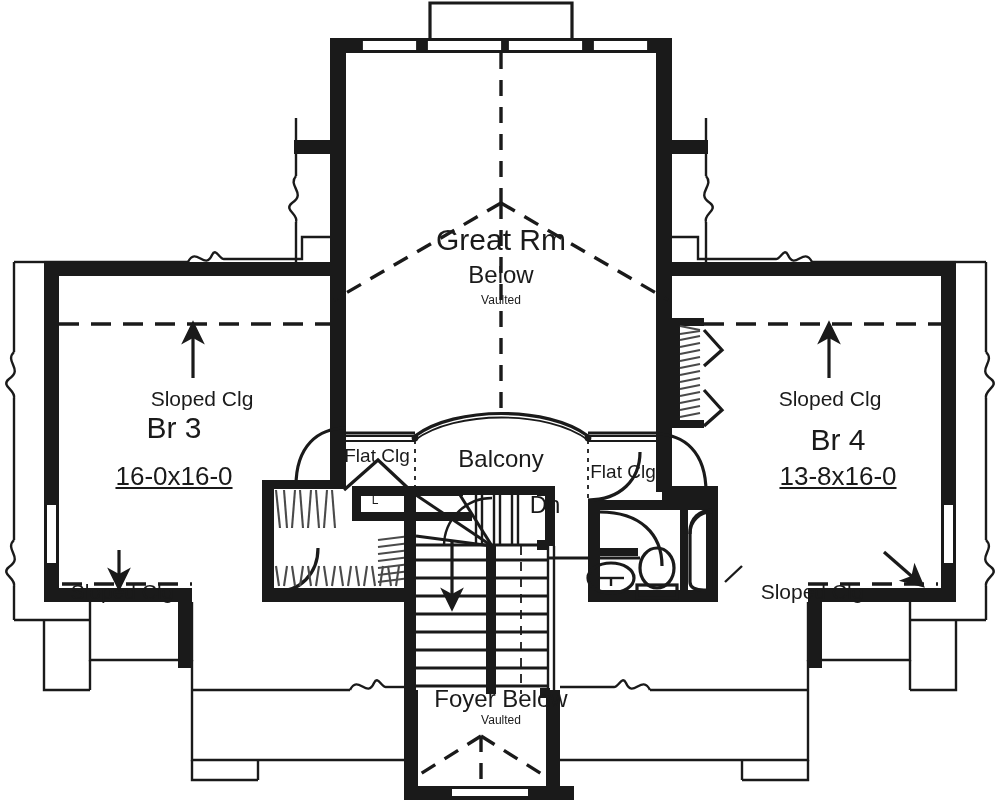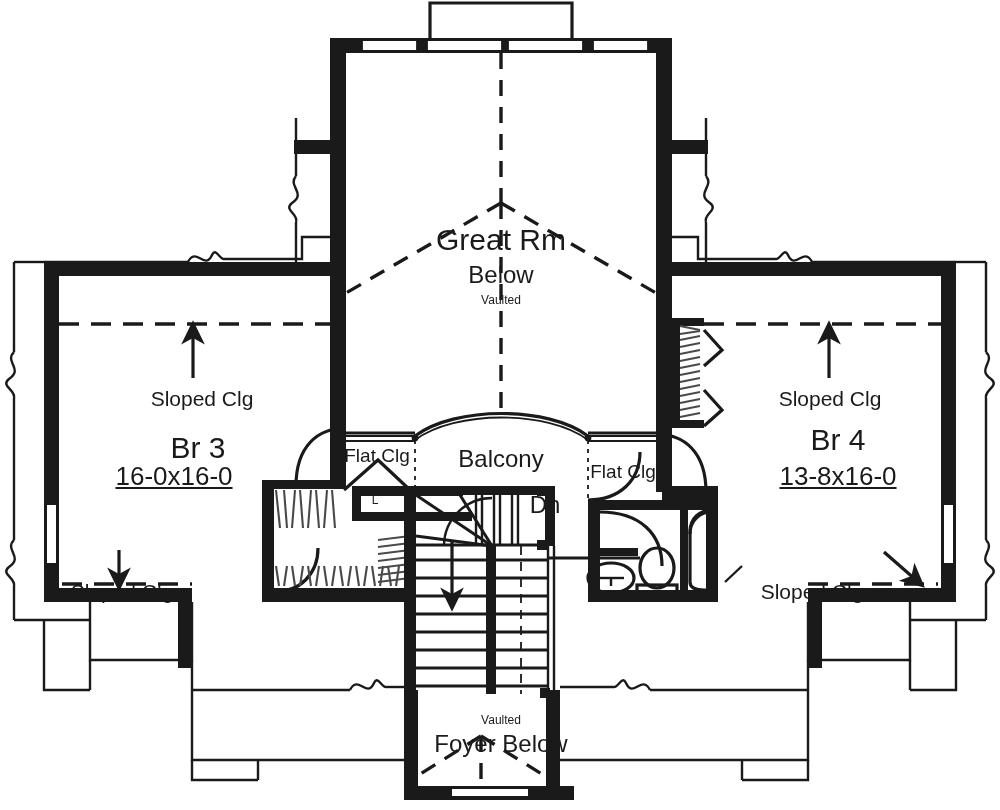--- a/index.html
+++ b/index.html
@@ -345,29 +345,29 @@
 
   <path class="thin" d="M90,660 L90,690"></path>
   <path class="thin" d="M44,690 L90,690 L44,690 L44,620"></path>
 
 </svg>
 
 <div class="lbl lbl-room ctr" style="left:501px;top:224px;">Great Rm</div>
 <div class="lbl lbl-sub ctr" style="left:501px;top:262px;">Below</div>
 <div class="lbl lbl-small ctr" style="left:501px;top:294px;">Vaulted</div>
 
-<div class="lbl lbl-room ctr" style="left:174px;top:432px;margin-left:24px;">Br 3</div>
+<div class="lbl lbl-room ctr" style="left:174px;top:412px;">Br 3</div>
 <div class="lbl lbl-dim ctr" style="left:174px;top:463px;text-decoration:underline;">16-0x16-0</div>
 
 <div class="lbl lbl-room ctr" style="left:838px;top:424px;">Br 4</div>
 <div class="lbl lbl-dim ctr" style="left:838px;top:463px;text-decoration:underline;">13-8x16-0</div>
 
 <div class="lbl lbl-sub ctr" style="left:501px;top:446px;">Balcony</div>
 
-<div class="lbl lbl-sub ctr" style="left:501px;top:686px;margin-top:45px;">Foyer Below</div>
+<div class="lbl lbl-sub ctr" style="left:501px;top:686px;">Foyer Below</div>
 <div class="lbl lbl-small ctr" style="left:501px;top:714px;">Vaulted</div>
 
 <div class="lbl lbl-note ctr" style="left:202px;top:353px;">Sloped Clg</div>
 <div class="lbl lbl-note ctr" style="left:122px;top:546px;">Sloped Clg</div>
 <div class="lbl lbl-note ctr" style="left:830px;top:353px;">Sloped Clg</div>
 <div class="lbl lbl-note ctr" style="left:812px;top:546px;">Sloped Clg</div>
 
 <div class="lbl lbl-tiny ctr" style="left:377px;top:446px;">Flat Clg</div>
 <div class="lbl lbl-tiny ctr" style="left:623px;top:462px;">Flat Clg</div>
 

